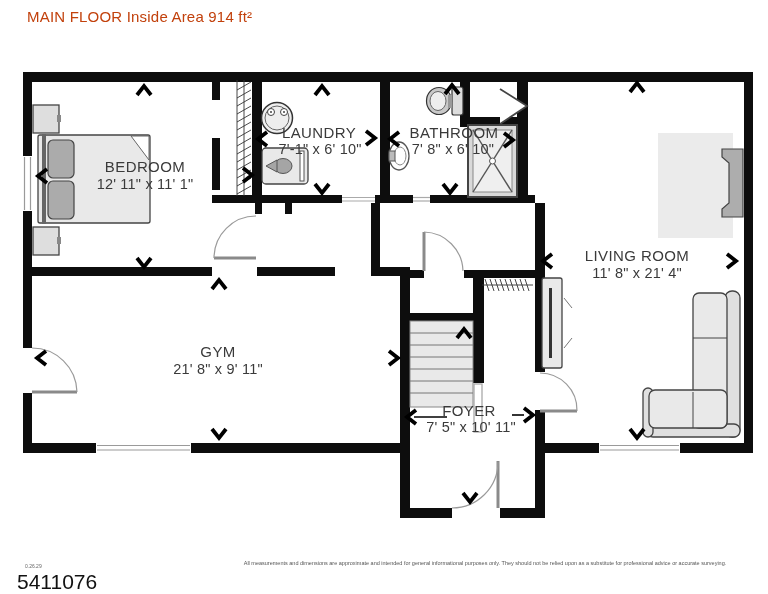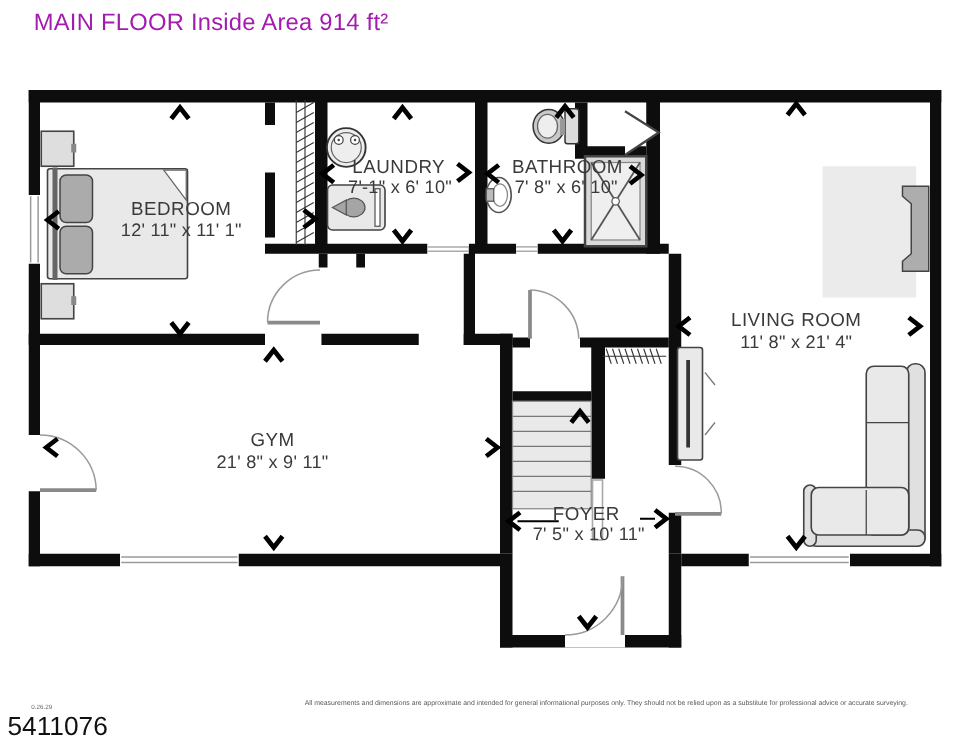--- a/index.html
+++ b/index.html
@@ -1,21 +1,21 @@
 <!DOCTYPE html>
 <html><head>
 <meta charset="utf-8">
 <style>
   html,body{margin:0;padding:0;background:#ffffff;}
   #stage{position:relative;width:768px;height:594px;background:#fff;overflow:hidden;
          font-family:"Liberation Sans", sans-serif;}
-  #plan-title{position:absolute;left:27px;top:8px;font-size:19px;color:#a21caf;letter-spacing:.2px;}
+  #plan-title{position:absolute;left:27px;top:8px;font-size:15px;color:#c2410c;letter-spacing:.2px;}
   #footer-version{position:absolute;left:25px;top:563px;font-size:5px;color:#666;}
   #footer-disclaimer{position:absolute;left:205px;top:560px;width:560px;font-size:5.5px;color:#555;text-align:center;}
-  #listing-number{position:absolute;left:6px;top:570px;font-size:21px;color:#111;}
+  #listing-number{position:absolute;left:17px;top:570px;font-size:21px;color:#111;}
   svg text{fill:#3a3a3a;}
   .wall{fill:#0d0d0d;}
   .open{fill:#ffffff;}
   .roomname{font-size:15px;letter-spacing:.4px;}
   .roomdims{font-size:14.5px;letter-spacing:.2px;}
   .ar{stroke:#000;stroke-width:3.8;fill:none;}
   .arrow-shaft{stroke:#000;stroke-width:1.6;}
   .doorarc{stroke:#9a9a9a;stroke-width:1.2;fill:none;}
   .doorleaf{stroke:#8a8a8a;stroke-width:3;}
   .winline{stroke:#9a9a9a;stroke-width:1.2;}

